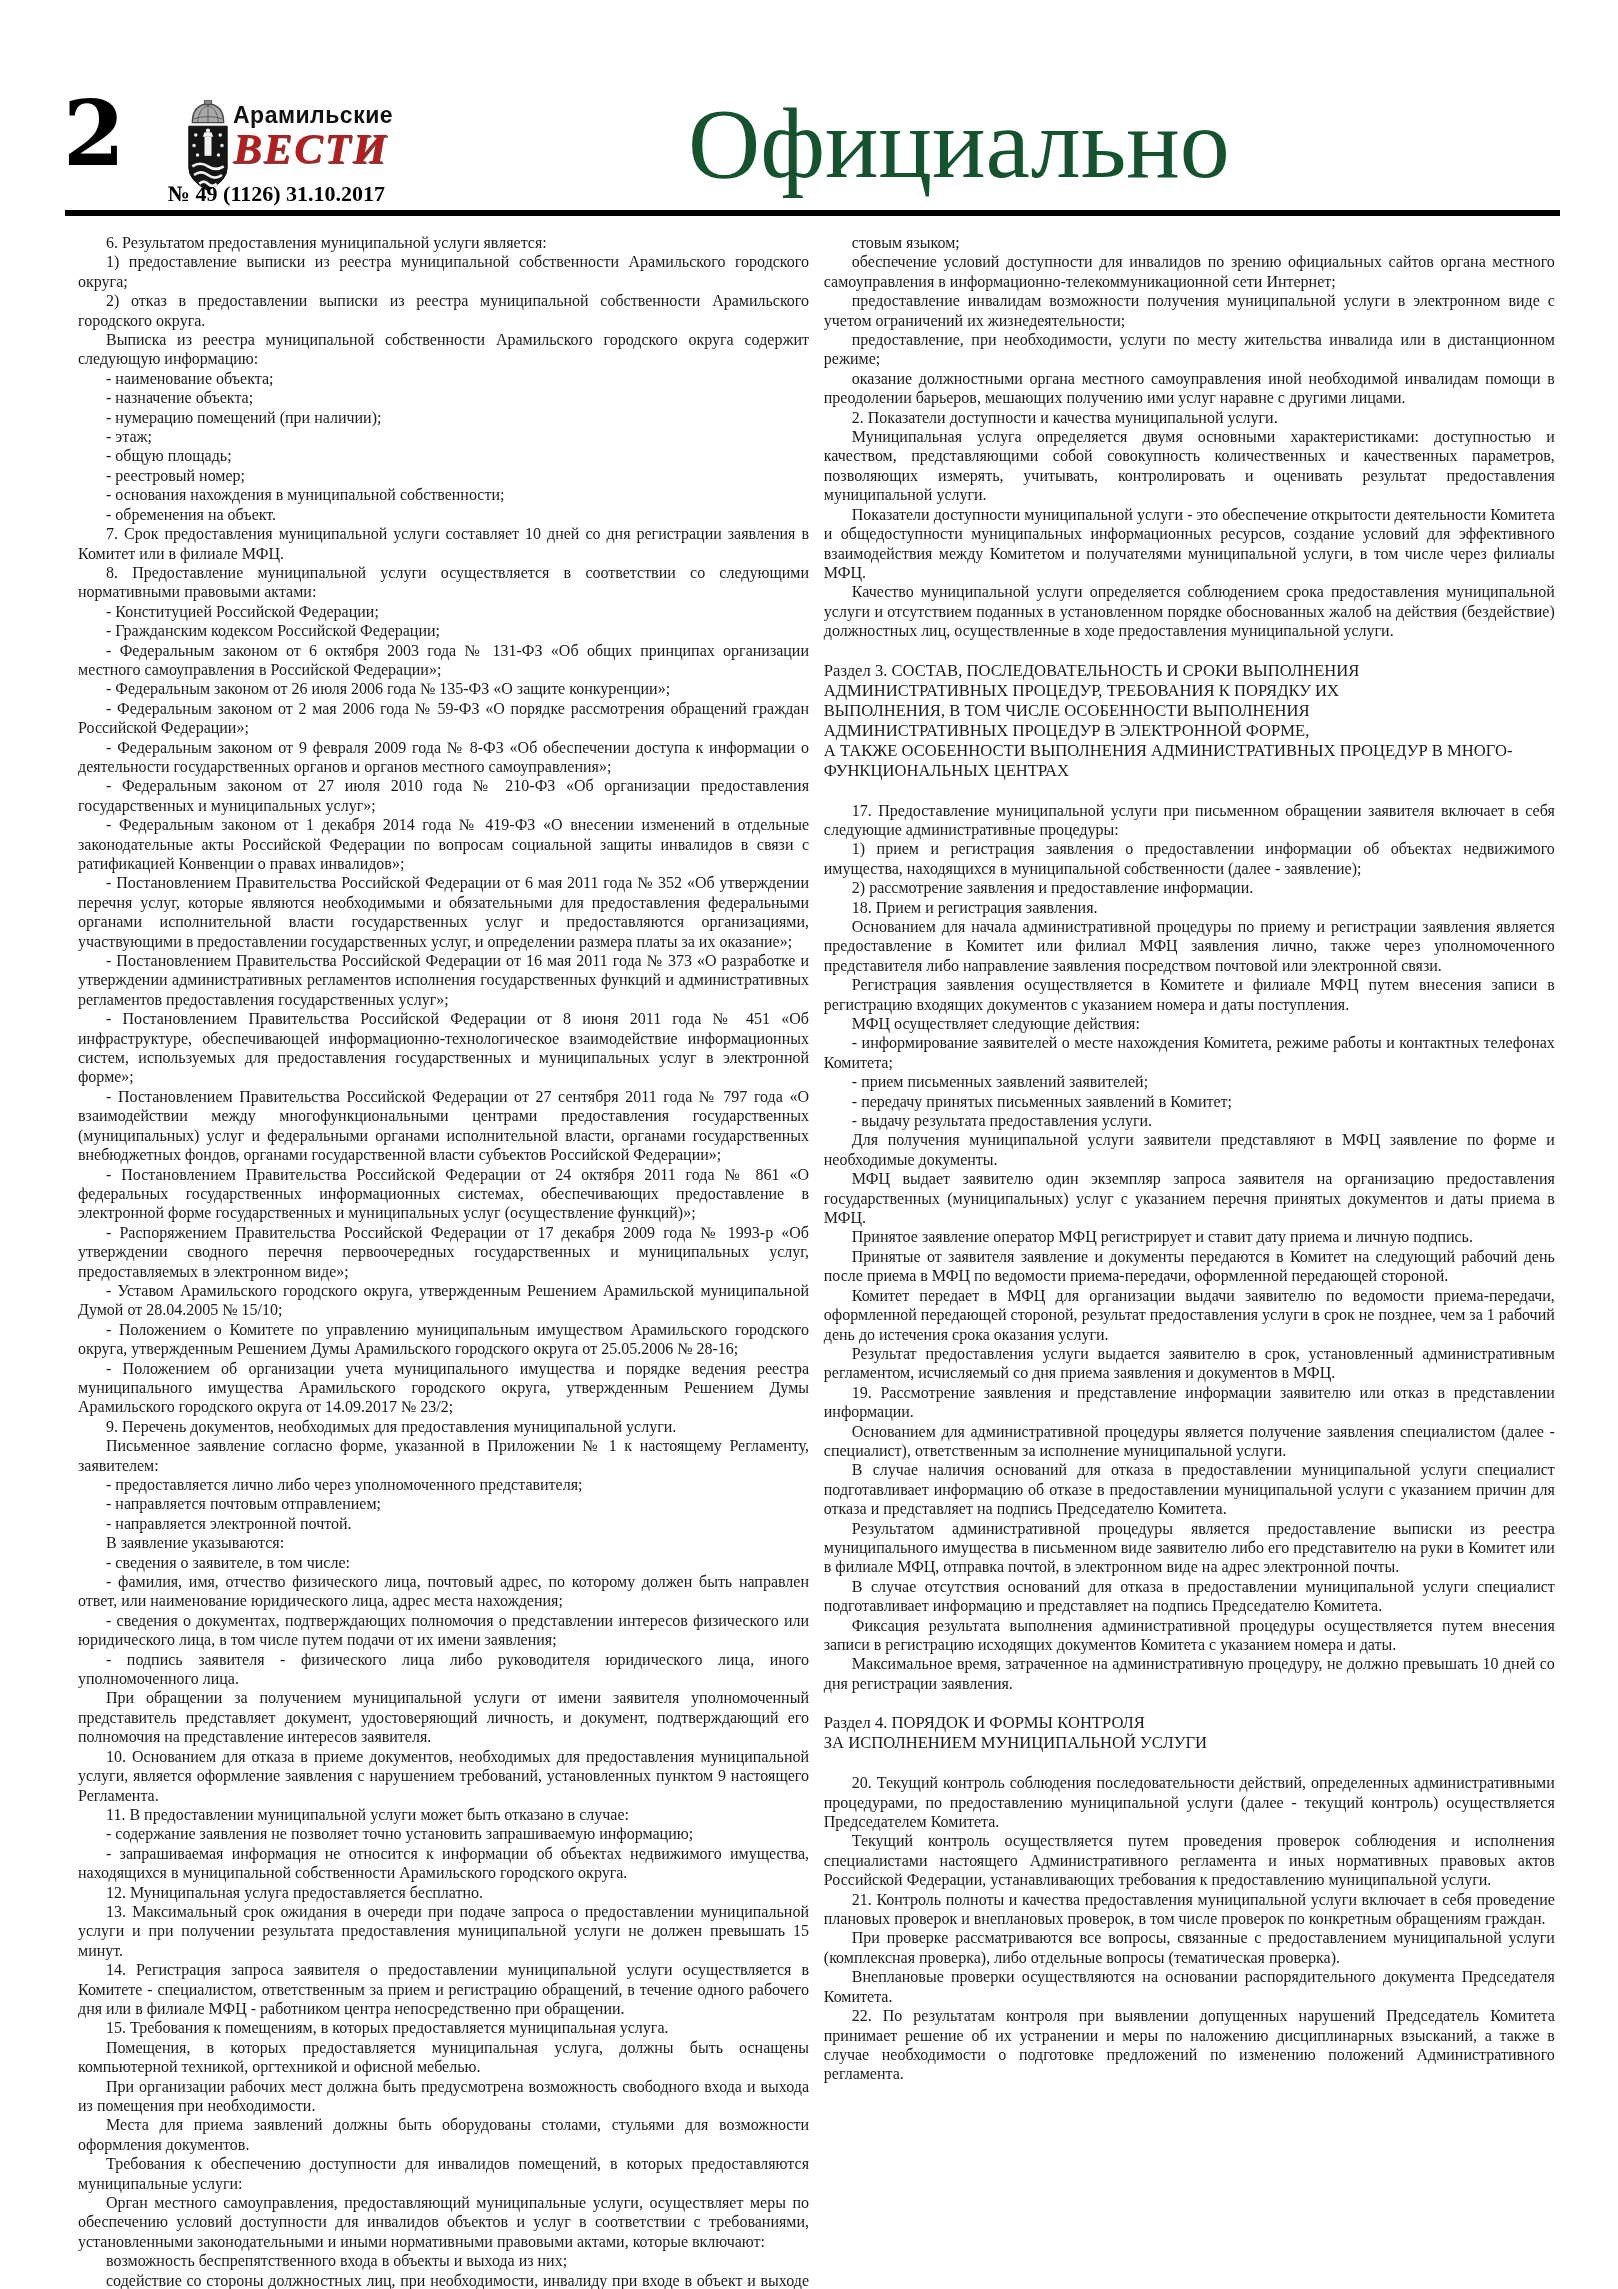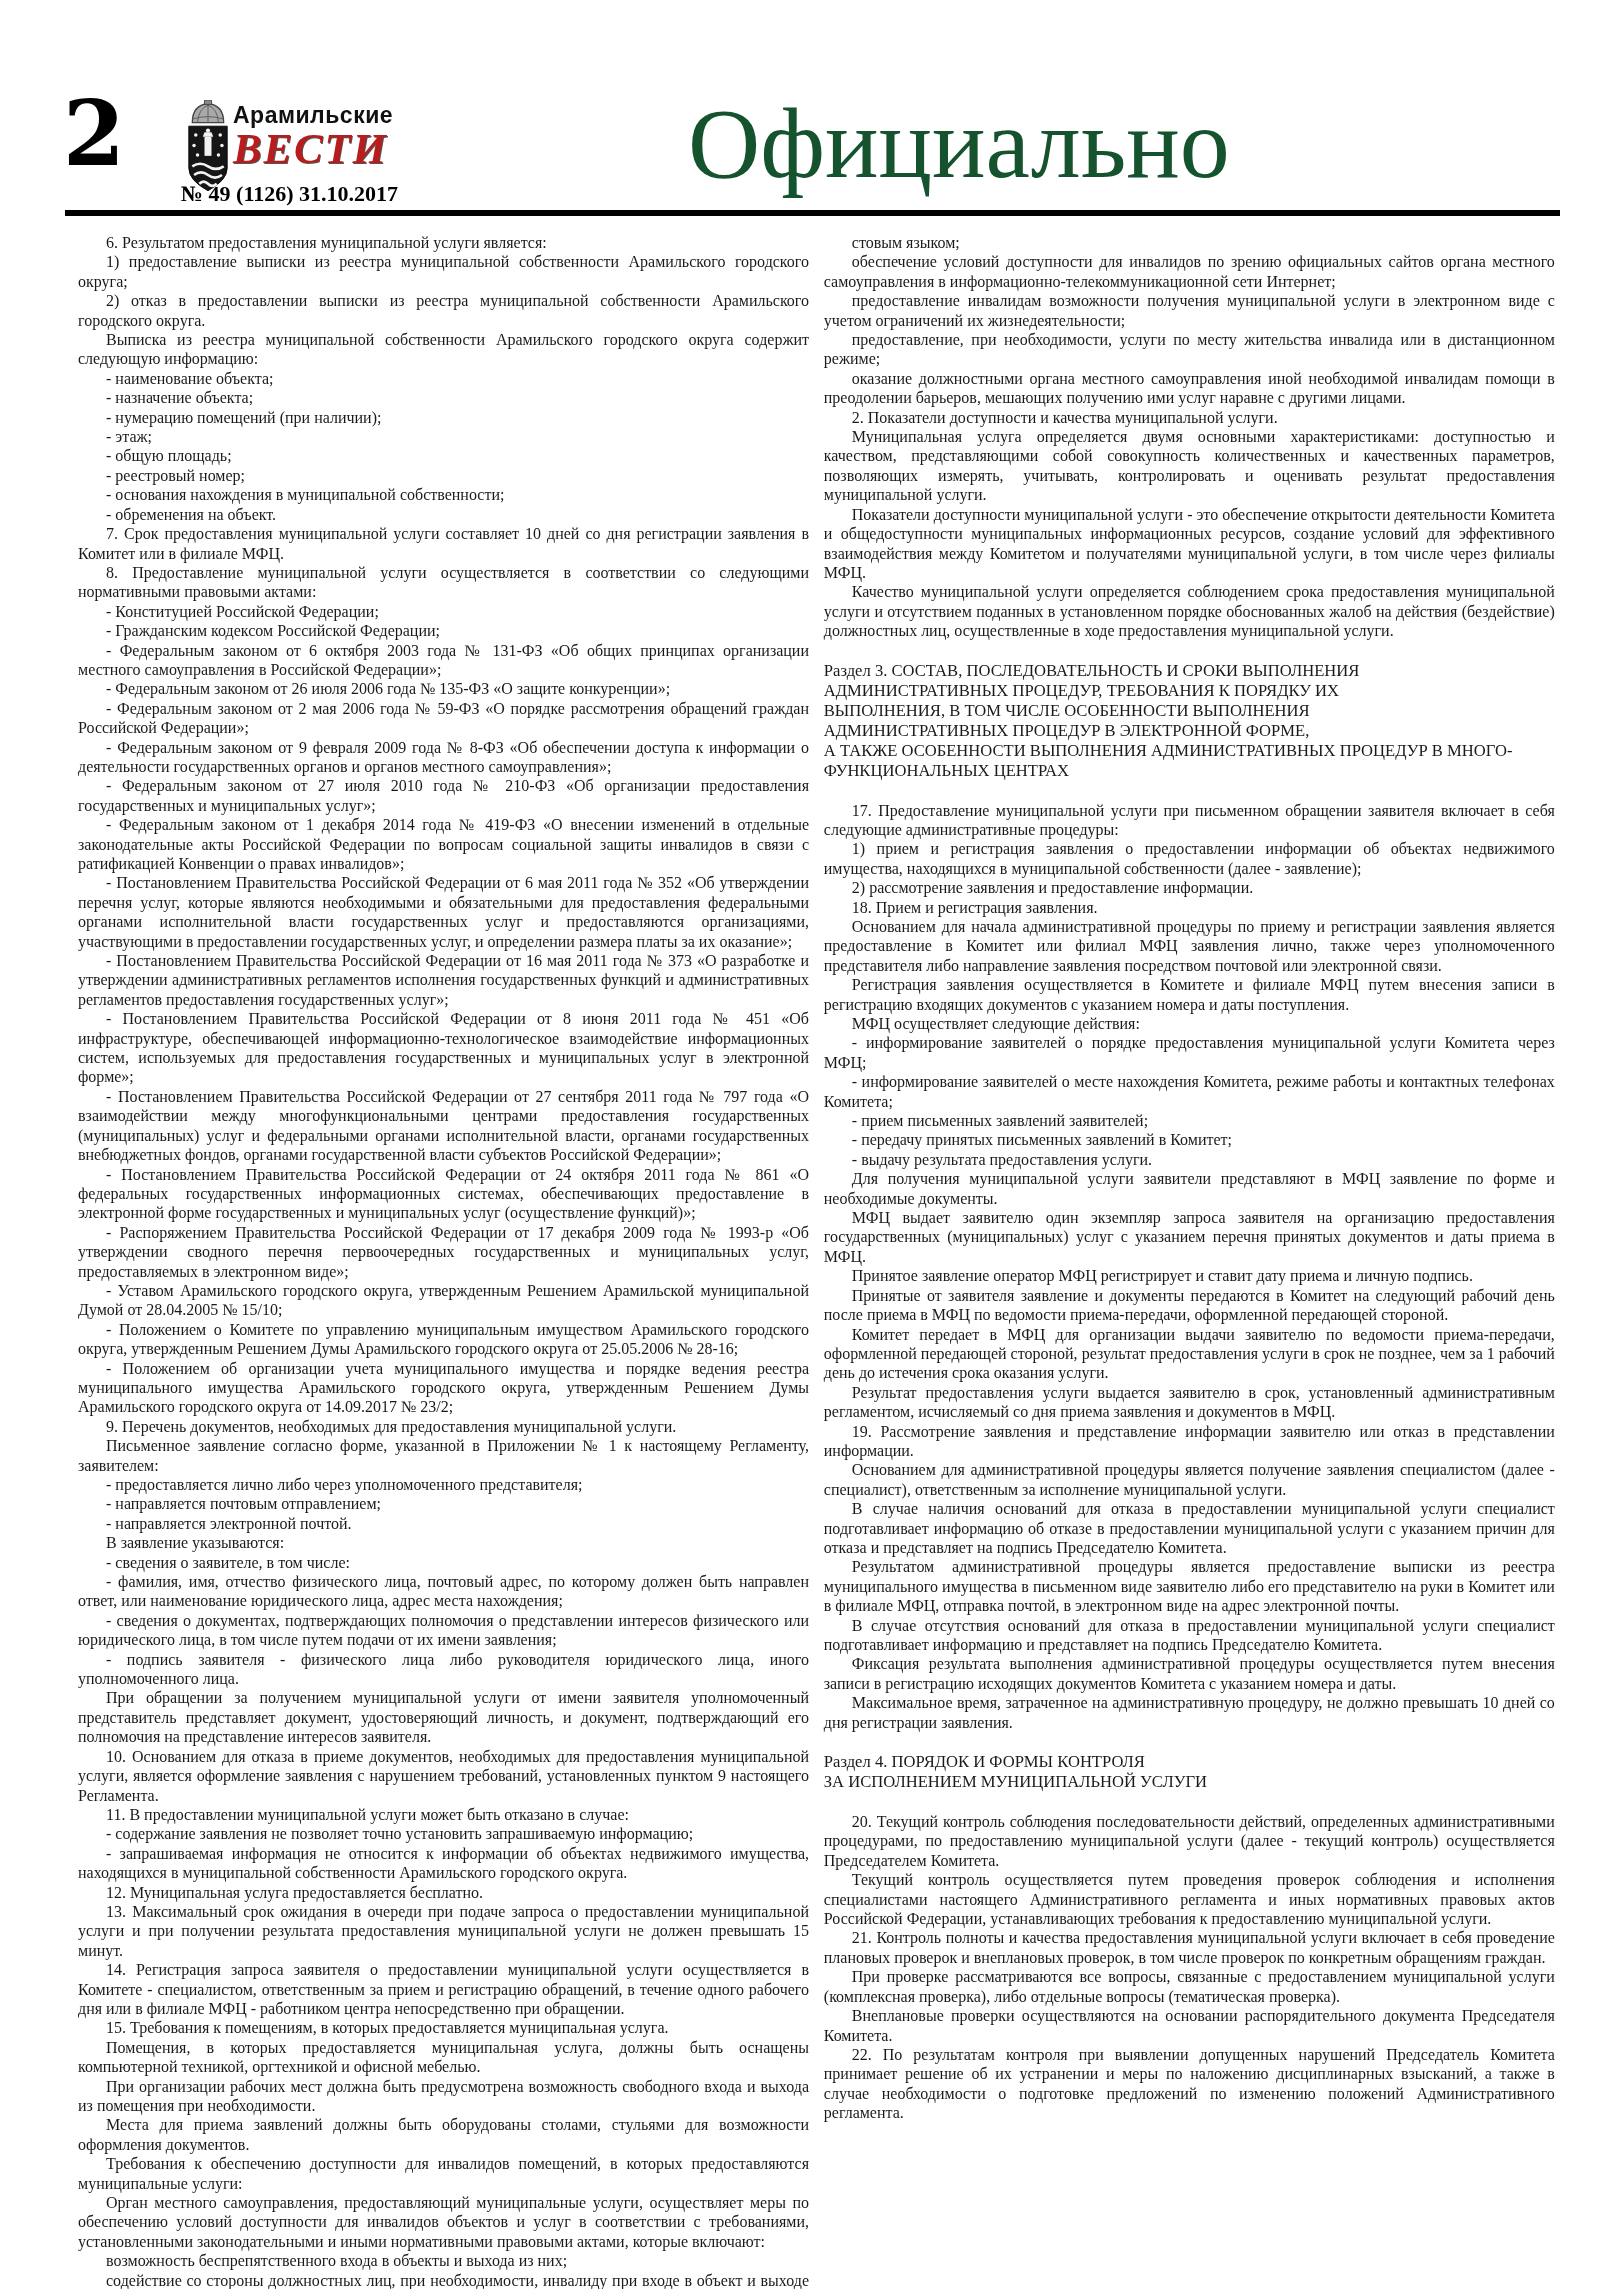--- a/index.html
+++ b/index.html
@@ -19,21 +19,21 @@
   .masthead-top{
     font-family:"Liberation Sans", sans-serif;font-weight:bold;font-size:23px;
     color:#111;letter-spacing:0.5px;
   }
   .masthead-bottom{
     font-family:Liberation Serif, serif;font-weight:bold;font-style:italic;
     font-size:43px;line-height:0.95;color:#b91c1c;letter-spacing:1.8px;
     text-shadow:0.9px 0.9px 0 #555;
   }
   .issue-line{
-    position:absolute;left:181px;top:181px;font-family:"Liberation Serif", serif;
+    position:absolute;left:168px;top:181px;font-family:"Liberation Serif", serif;
     font-weight:bold;font-size:22px;color:#000;white-space:nowrap;
   }
   .section-title{
     position:absolute;left:688px;top:89px;font-family:"Liberation Serif", serif;
     font-size:100px;line-height:1.1;color:#14532d;white-space:nowrap;
   }
   .header-rule{
     position:absolute;left:65px;top:210px;width:1495px;height:5.5px;background:#000;
   }
   
@@ -169,21 +169,20 @@
 АДМИНИСТРАТИВНЫХ ПРОЦЕДУР В ЭЛЕКТРОННОЙ ФОРМЕ,
 А ТАКЖЕ ОСОБЕННОСТИ ВЫПОЛНЕНИЯ АДМИНИСТРАТИВНЫХ ПРОЦЕДУР В МНОГО-
 ФУНКЦИОНАЛЬНЫХ ЦЕНТРАХ</div>
       <p class="para">17. Предоставление муниципальной услуги при письменном обращении заявителя включает в себя следующие административные процедуры:</p>
       <p class="para">1) прием и регистрация заявления о предоставлении информации об объектах недвижимого имущества, находящихся в муниципальной собственности (далее - заявление);</p>
       <p class="para">2) рассмотрение заявления и предоставление информации.</p>
       <p class="para">18. Прием и регистрация заявления.</p>
       <p class="para">Основанием для начала административной процедуры по приему и регистрации заявления является предоставление в Комитет или филиал МФЦ заявления лично, также через уполномоченного представителя либо направление заявления посредством почтовой или электронной связи.</p>
       <p class="para">Регистрация заявления осуществляется в Комитете и филиале МФЦ путем внесения записи в регистрацию входящих документов с указанием номера и даты поступления.</p>
       <p class="para">МФЦ осуществляет следующие действия:</p>
-      <p class="para">- информирование заявителей о порядке предоставления муниципальной услуги Комитета через МФЦ;</p>
       <p class="para">- информирование заявителей о месте нахождения Комитета, режиме работы и контактных телефонах Комитета;</p>
       <p class="para">- прием письменных заявлений заявителей;</p>
       <p class="para">- передачу принятых письменных заявлений в Комитет;</p>
       <p class="para">- выдачу результата предоставления услуги.</p>
       <p class="para">Для получения муниципальной услуги заявители представляют в МФЦ заявление по форме и необходимые документы.</p>
       <p class="para">МФЦ выдает заявителю один экземпляр запроса заявителя на организацию предоставления государственных (муниципальных) услуг с указанием перечня принятых документов и даты приема в МФЦ.</p>
       <p class="para">Принятое заявление оператор МФЦ регистрирует и ставит дату приема и личную подпись.</p>
       <p class="para">Принятые от заявителя заявление и документы передаются в Комитет на следующий рабочий день после приема в МФЦ по ведомости приема-передачи, оформленной передающей стороной.</p>
       <p class="para">Комитет передает в МФЦ для организации выдачи заявителю по ведомости приема-передачи, оформленной передающей стороной, результат предоставления услуги в срок не позднее, чем за 1 рабочий день до истечения срока оказания услуги.</p>
       <p class="para">Результат предоставления услуги выдается заявителю в срок, установленный административным регламентом, исчисляемый со дня приема заявления и документов в МФЦ.</p>

